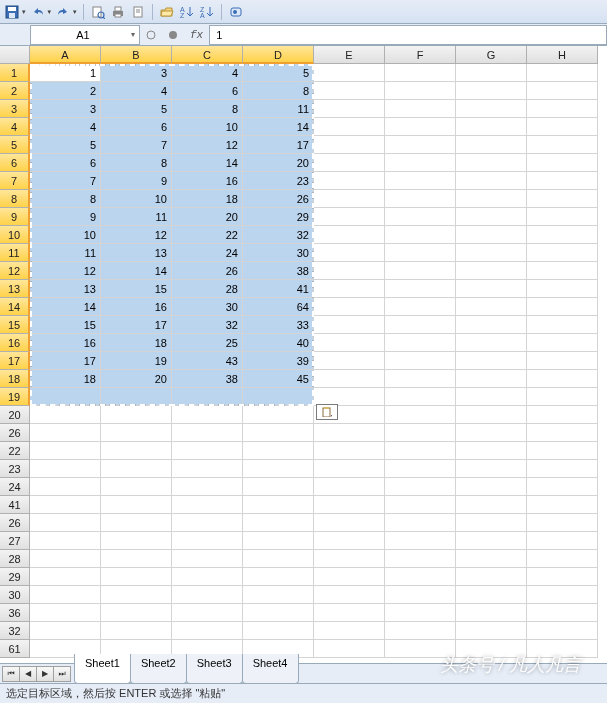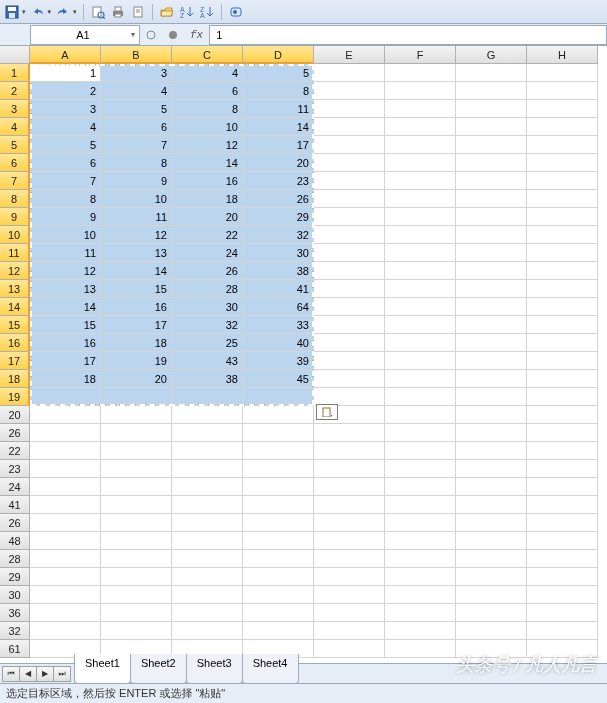--- a/index.html
+++ b/index.html
@@ -46,21 +46,21 @@
 .nav-btn { width: 18px; height: 16px; border: 1px solid #a0a0a0; background: linear-gradient(#f8f8f8,#e0e0e0); display: flex; align-items: center; justify-content: center; font-size: 8px; color: #333; margin-right: -1px; }
 .sheet-tabs { display: flex; margin-left: 4px; align-items: flex-end; height: 20px; }
 .sheet-tab { height: 30px; padding: 0 10px; background: #eef2f8; border: 1px solid #9ab; border-top: none; margin-right: -1px; font-size: 11px; line-height: 18px; position: relative; border-radius: 0 0 4px 4px; }
 .sheet-tab.active { background: #fff; font-weight: normal; z-index: 1; }
 .tab-scroll { flex: 1; }
 
 
 .status-bar { position: absolute; left: 0; bottom: 0; width: 607px; height: 20px; background: #e6edf7; border-top: 1px solid #9ab; display: flex; align-items: center; padding: 0 6px; font-size: 11px; color: #333; }
 
 
-.watermark { position: absolute; right: 10px; bottom: 26px; font-size: 18px; color: rgba(255,255,255,0.95); font-style: italic; font-family: "Microsoft YaHei", sans-serif; text-shadow: 0 0 4px rgba(0,0,0,0.4); pointer-events: none; }
+.watermark { position: absolute; right: 26px; bottom: 26px; font-size: 18px; color: rgba(255,255,255,0.95); font-style: italic; font-family: "Microsoft YaHei", sans-serif; text-shadow: 0 0 4px rgba(0,0,0,0.4); pointer-events: none; }
 
 svg { display: block; }
 </style>
 </head>
 <body>
 
 <div class="toolbar">
   <span class="tb-icon">
       <svg width="14" height="14">
         <rect x="1" y="1" width="12" height="12" fill="#3a6db5" stroke="#244a80"></rect>
@@ -186,21 +186,21 @@
       <div class="row-header sel">17</div>
       <div class="row-header sel">18</div>
       <div class="row-header sel">19</div>
       <div class="row-header">20</div>
       <div class="row-header">26</div>
       <div class="row-header">22</div>
       <div class="row-header">23</div>
       <div class="row-header">24</div>
       <div class="row-header">41</div>
       <div class="row-header">26</div>
-      <div class="row-header">48</div>
+      <div class="row-header">27</div>
       <div class="row-header">28</div>
       <div class="row-header">29</div>
       <div class="row-header">30</div>
       <div class="row-header">36</div>
       <div class="row-header">32</div>
       <div class="row-header">61</div>
     </div>
   <div class="cells" id="cells">
       <div class="row">
         <div class="cell active">1</div>

